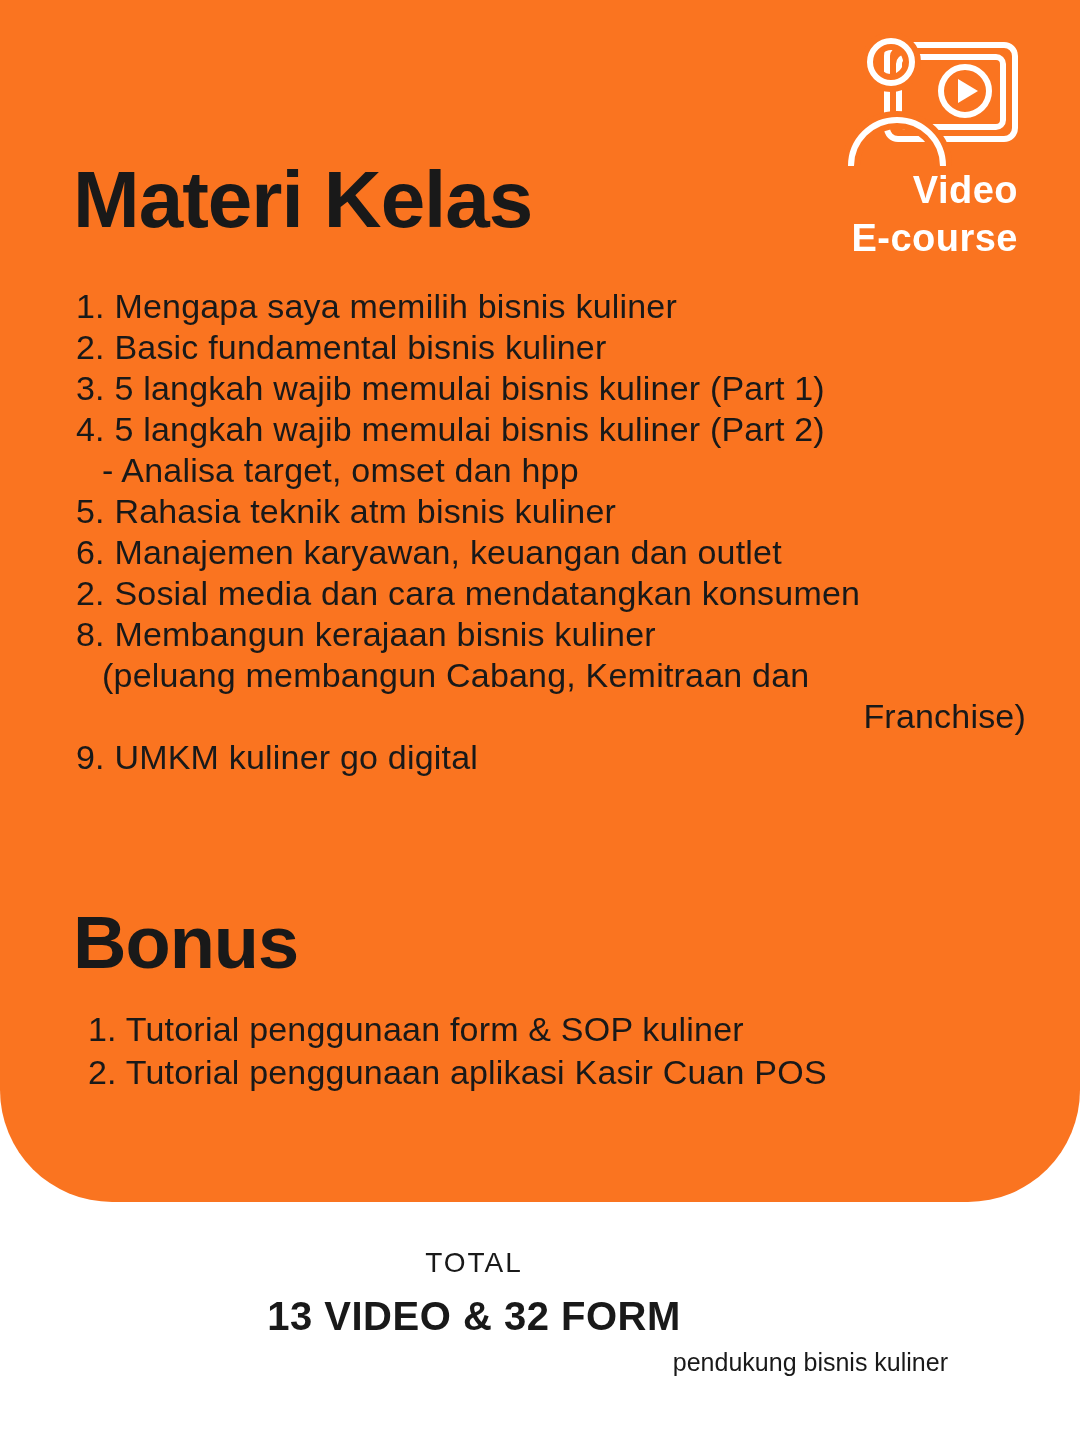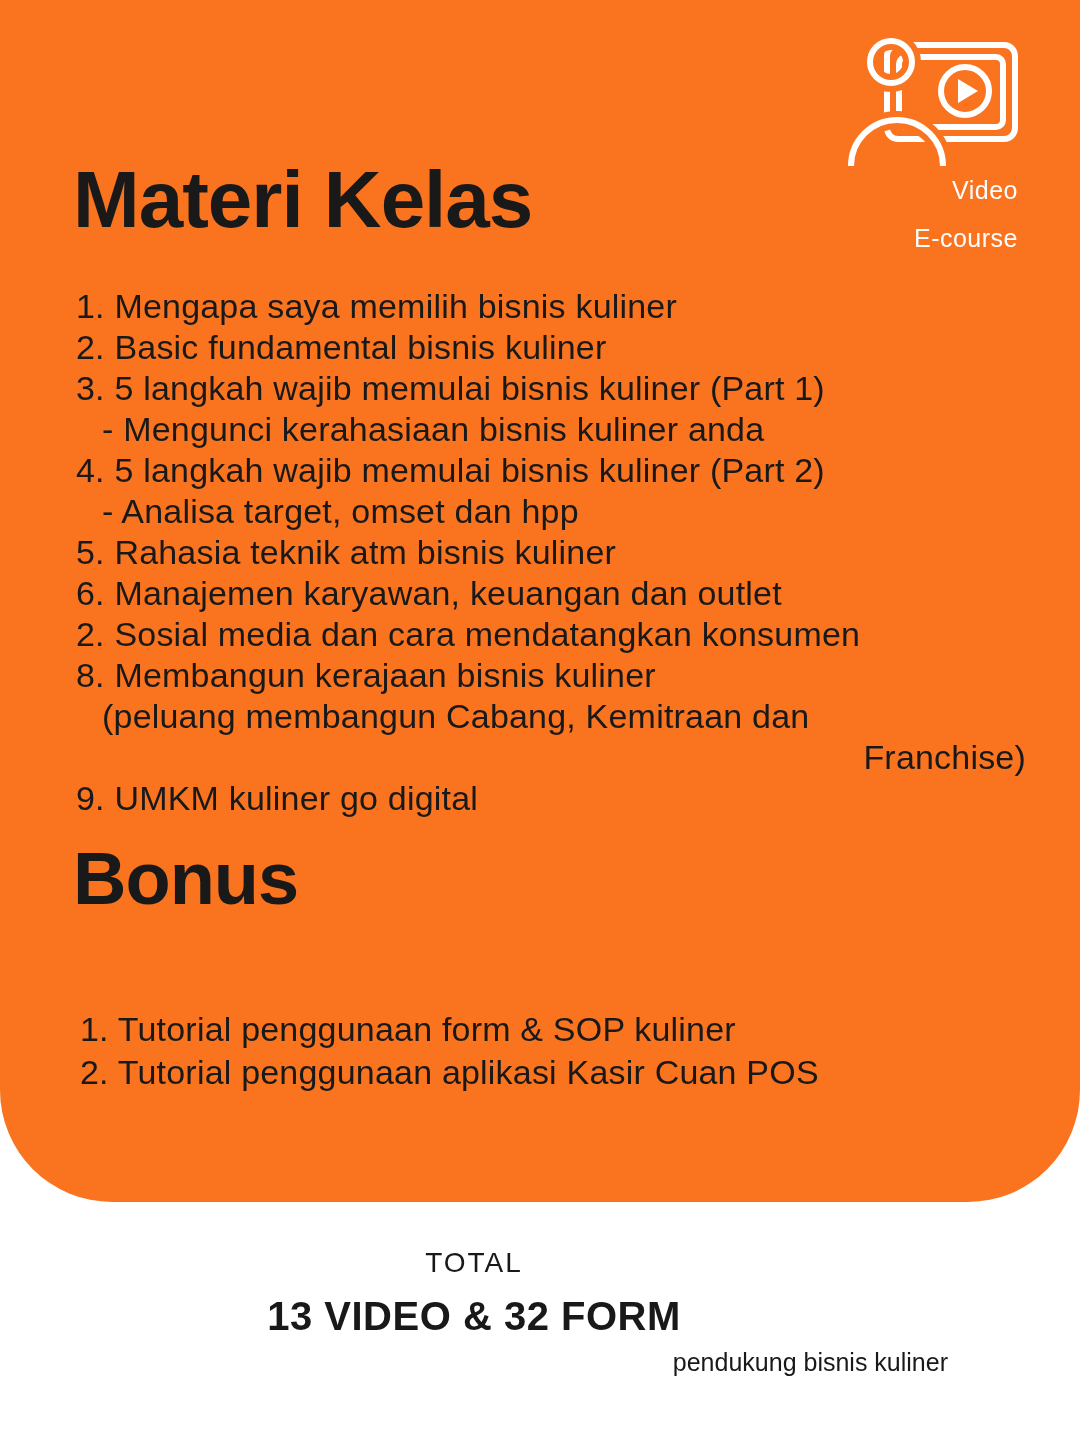--- a/index.html
+++ b/index.html
@@ -20,43 +20,43 @@
     background:var(--orange);
     border-radius:0 0 112px 112px;
   }
   .badge{
     position:absolute;top:28px;right:62px;width:200px;
     display:flex;flex-direction:column;align-items:flex-end;
     color:var(--white);
   }
   .badge svg{display:block;margin-right:-6px;}
   .badge-line{
-    font-size:25px;font-weight:400;line-height:48px;color:var(--white);
+    font-size:38px;font-weight:700;line-height:48px;color:var(--white);
     text-align:right;letter-spacing:.5px;
   }
   .h-materi{
     position:absolute;left:73px;top:160px;
     font-size:80px;font-weight:700;color:var(--ink);
     letter-spacing:-1px;line-height:1;
   }
   .materi-list{
     position:absolute;left:76px;top:286px;width:950px;
     font-size:34px;line-height:41px;color:var(--ink);
     letter-spacing:.2px;
   }
   .line{white-space:nowrap;}
   .line.sub{padding-left:26px;}
   .line.sub2{padding-left:36px;text-align:right;}
   .h-bonus{
-    position:absolute;left:73px;top:842px;
+    position:absolute;left:73px;top:906px;
     font-size:74px;font-weight:700;color:var(--ink);
     letter-spacing:-1px;line-height:1;
   }
   .bonus-list{
-    position:absolute;left:80px;top:1008px;width:950px;
+    position:absolute;left:88px;top:1008px;width:950px;
     font-size:34px;line-height:43px;color:var(--ink);
     letter-spacing:.2px;
   }
   .footer{
     position:absolute;left:0;top:1246px;width:948px;
     text-align:center;color:var(--ink);
   }
   .footer-total{
     font-size:28px;font-weight:400;letter-spacing:2px;line-height:34px;
   }
@@ -97,21 +97,20 @@
       <div class="badge-line">Video</div>
       <div class="badge-line">E-course</div>
     </div>
 
     <h1 class="h-materi">Materi Kelas</h1>
 
     <div class="materi-list">
       <div class="line">1. Mengapa saya memilih bisnis kuliner</div>
       <div class="line">2. Basic fundamental bisnis kuliner</div>
       <div class="line">3. 5 langkah wajib memulai bisnis kuliner (Part 1)</div>
-      <div class="line sub">- Mengunci kerahasiaan bisnis kuliner anda</div>
       <div class="line">4. 5 langkah wajib memulai bisnis kuliner (Part 2)</div>
       <div class="line sub">- Analisa target, omset dan hpp</div>
       <div class="line">5. Rahasia teknik atm bisnis kuliner</div>
       <div class="line">6. Manajemen karyawan, keuangan dan outlet</div>
       <div class="line">2. Sosial media dan cara mendatangkan konsumen</div>
       <div class="line">8. Membangun kerajaan bisnis kuliner</div>
       <div class="line sub">(peluang membangun Cabang, Kemitraan dan</div>
       <div class="line sub2">Franchise)</div>
       <div class="line">9. UMKM kuliner go digital</div>
     </div>

